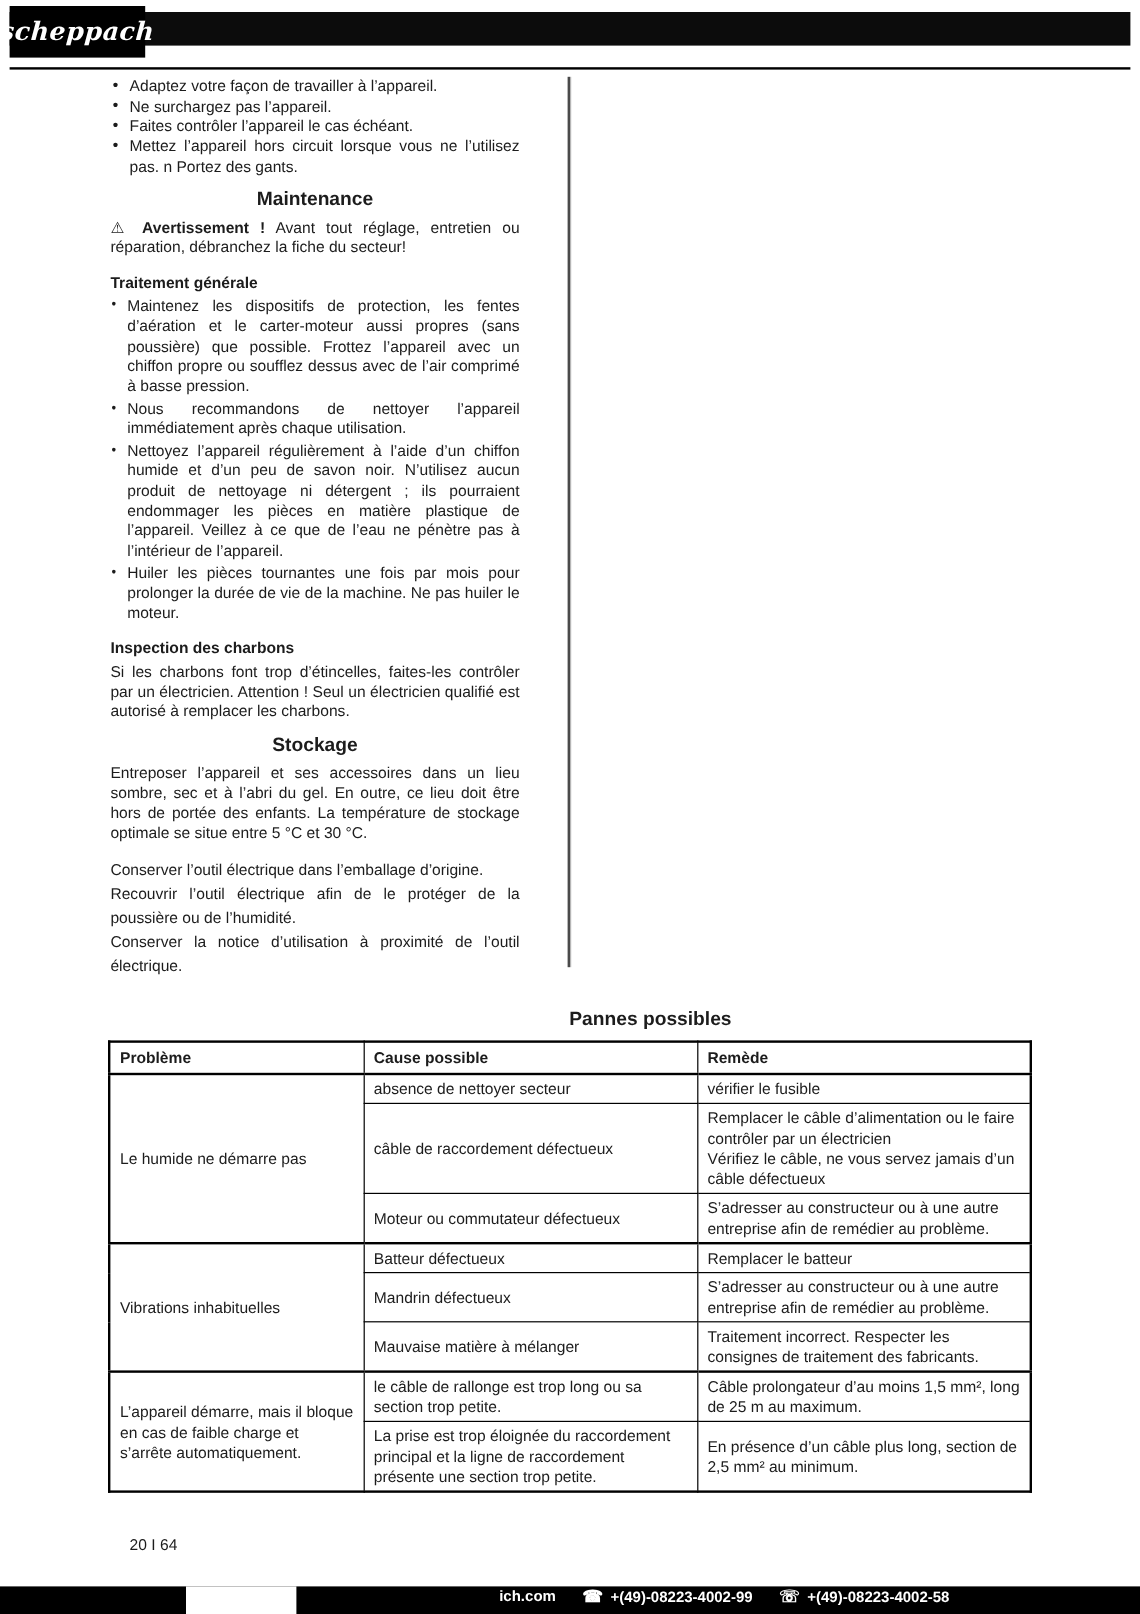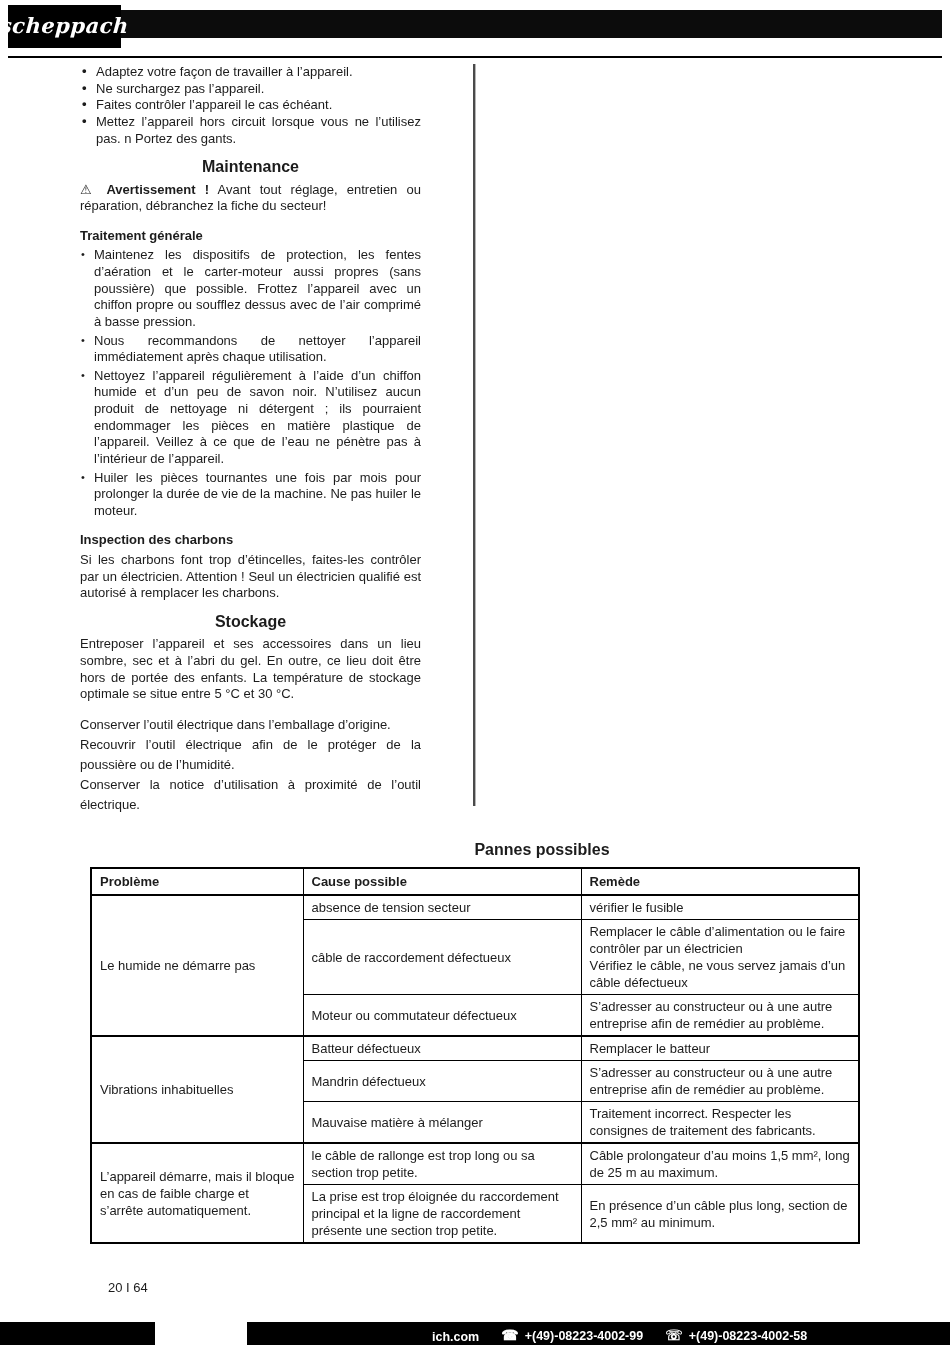--- a/index.html
+++ b/index.html
@@ -14,21 +14,21 @@
   .logo-box {
     position:absolute; top:5px; left:8px; width:113px; height:43px; background:#000;
     display:flex; align-items:center; justify-content:center; z-index:2;
   }
   .logo-text {
     color:#fff; font-weight:bold; font-style:italic; font-size:21px; letter-spacing:.5px;
     transform:skewX(-4deg); font-family:"DejaVu Serif", serif;
   }
   .header-rule { position:absolute; top:56px; left:8px; width:934px; height:2px; background:#000; }
   
-  .col-left { position:absolute; top:64px; left:80px; width:341px; text-align:justify; }
+  .col-left { position:absolute; top:64px; left:92px; width:341px; text-align:justify; }
   .col-right { position:absolute; top:64px; left:490px; width:370px; height:740px; }
   .divider { position:absolute; top:64px; left:473px; width:3px; height:742px;
              background:linear-gradient(to right,#4a4a4a 0 2px,#b5b5b5 2px 3px); }
   ul { list-style:none; }
   #intro-bullets li { position:relative; padding-left:16px; margin-bottom:0; }
   #intro-bullets li::before { content:"•"; position:absolute; left:2px; top:-1px; font-weight:bold; }
   h1.sec { font-size:16px; font-weight:bold; text-align:center; margin:10px 0 4px 0; }
   h2.sub { font-size:13px; font-weight:bold; text-align:left; margin:13px 0 3px 0; }
   .warning strong { font-weight:bold; }
   #general-bullets li { position:relative; padding-left:14px; margin-bottom:2px; }
@@ -41,21 +41,21 @@
   table { border-collapse:collapse; width:768px; border:2px solid #000; table-layout:fixed; }
   th, td { border:1px solid #000; padding:3px 8px; vertical-align:middle; text-align:left;
            font-size:13px; line-height:17px; word-wrap:break-word; }
   th { font-weight:bold; padding:4px 8px; }
   tr.group-start > td { border-top:2px solid #000; }
   td.remedy-cell { white-space:pre-line; }
   
   .page-number { position:absolute; left:108px; top:1280px; font-size:13px; }
   .bottom-bar { position:absolute; left:0; bottom:0; width:950px; height:23px; background:#000; }
   .white-notch { position:absolute; left:155px; top:0; width:92px; height:23px; background:#fff; }
-  .contact { position:absolute; left:432px; top:0; height:23px; display:flex; align-items:flex-end;
+  .contact { position:absolute; left:416px; top:0; height:23px; display:flex; align-items:flex-start;
              gap:22px; color:#fff; font-weight:bold; font-size:12.5px; white-space:nowrap; }
   .contact .grp { display:flex; align-items:center; gap:6px; }
   .contact .ico { font-size:14px; }
 </style>
 </head>
 <body>
 
 <div class="page">
 
   <div class="header-bar"></div>
@@ -109,21 +109,21 @@
       <thead>
         <tr>
           <th>Problème</th>
           <th>Cause possible</th>
           <th>Remède</th>
         </tr>
       </thead>
       <tbody id="pannes-body">
           <tr class="group-start">
             <td class="problem-cell" rowspan="3">Le humide ne démarre pas</td>
-            <td class="cause-cell">absence de tension secteur</td>
+            <td class="cause-cell">absence de nettoyer secteur</td>
             <td class="remedy-cell">vérifier le fusible</td>
           </tr>
           <tr>
             <td class="cause-cell">câble de raccordement défectueux</td>
             <td class="remedy-cell">Remplacer le câble d’alimentation ou le faire contrôler par un électricien
 Vérifiez le câble, ne vous servez jamais d’un câble défectueux</td>
           </tr>
           <tr>
             <td class="cause-cell">Moteur ou commutateur défectueux</td>
             <td class="remedy-cell">S’adresser au constructeur ou à une autre entreprise afin de remédier au problème.</td>

